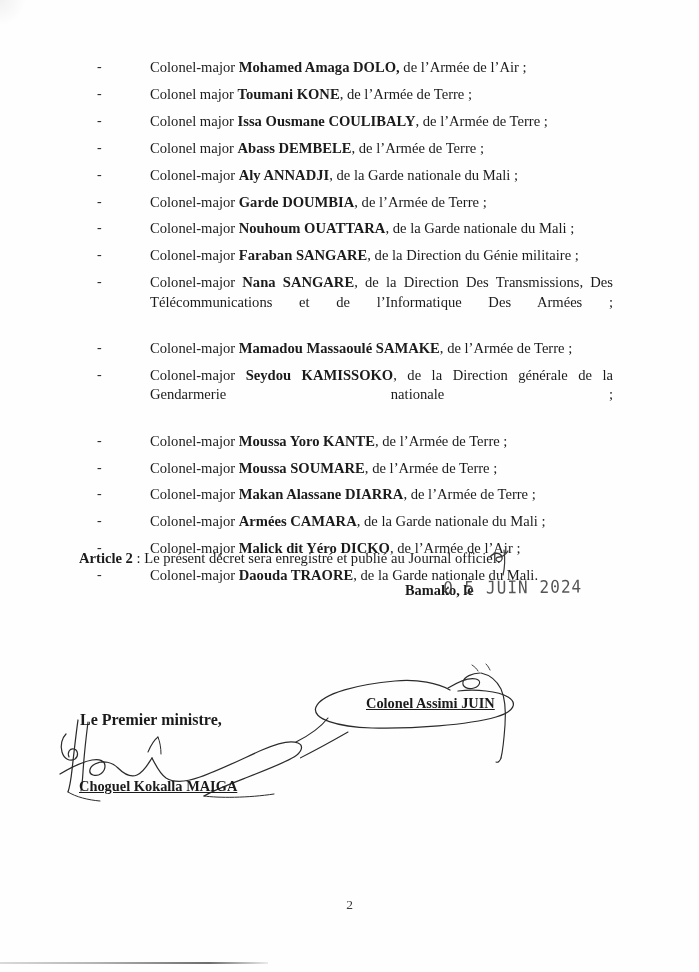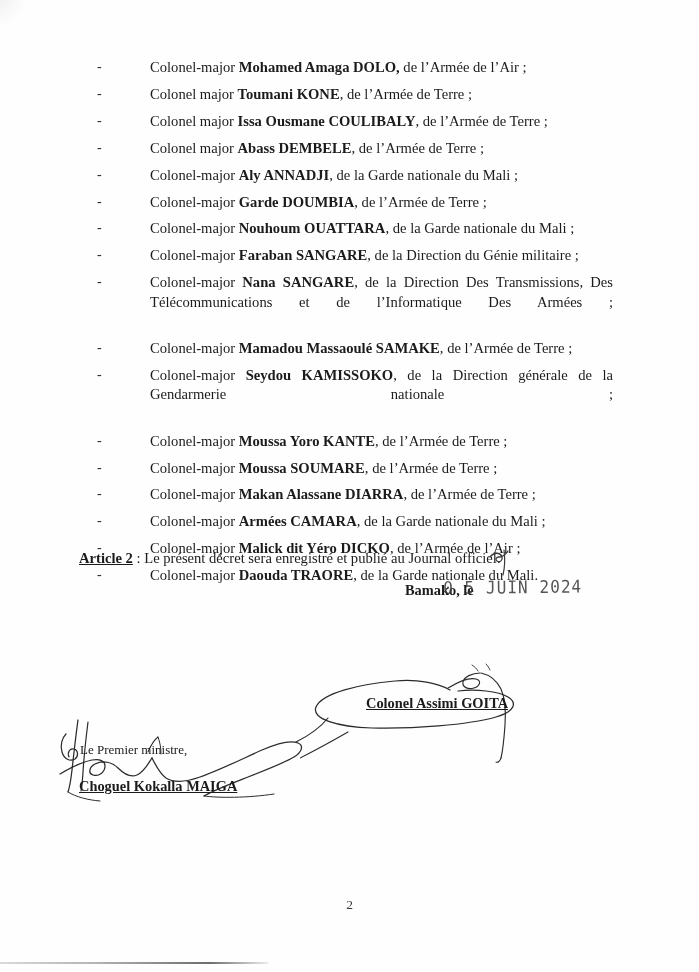--- a/index.html
+++ b/index.html
@@ -65,21 +65,20 @@
   .article-line {
     position: absolute;
     left: 79px;
     top: 549px;
     width: 534px;
     font-size: 14.6px;
     line-height: 1.3;
   }
   .article-label {
     font-weight: bold;
-    text-decoration: underline;
     text-align: right;
   }
 
   
   .paraph-officiel {
     position: absolute;
     left: 487px;
     top: 546px;
     width: 30px;
     height: 34px;
@@ -127,24 +126,23 @@
   .pres-name {
     position: absolute;
     left: 366px;
     top: 695px;
     z-index: 3;
   }
   .pm-title {
     position: absolute;
     left: 80px;
     top: 711px;
-    font-size: 13px;
-    font-weight: normal;
+    font-size: 16px;
+    font-weight: bold;
     z-index: 3;
-    margin-top: 31px;
   }
   .pm-name {
     position: absolute;
     left: 79px;
     top: 778px;
     z-index: 3;
   }
 
   .sig-svg {
     position: absolute;
@@ -293,21 +291,21 @@
       <path d="M150 35 C138 28, 118 24, 95 26 C60 29, 22 38, 16 52 C11 64, 38 72, 72 73 C112 74, 168 70, 196 62 C214 57, 218 48, 208 42 C198 36, 176 34, 158 36" stroke-width="1.25"></path>
       <path d="M148 33 C158 27, 168 22, 176 24 C182 25.5, 180 31, 174 33 C168 35, 162 32, 163 27 C164 22, 172 18, 180 18" stroke-width="1.15"></path>
       <path d="M181 18 C190 20, 197 26, 201 34 C205 43, 206 56, 205 70 C204 84, 203 95, 201 103" stroke-width="1.15"></path>
       <path d="M201 103 C200 106, 198 108, 196 107" stroke-width="1.05"></path>
       <path d="M0 103 C16 95, 34 85, 48 77" stroke-width="1.1"></path>
       <path d="M172 10 C175 12, 177 14, 178 16" stroke-width="0.9"></path>
       <path d="M186 9 C188 11, 189 13, 190 15" stroke-width="0.9"></path>
     </g>
   </svg>
 
-  <div class="sig-name pres-name">Colonel Assimi GOITA</div>
+  <div class="sig-name pres-name">Colonel Assimi JUIN</div>
 
   <div class="pm-title">Le Premier ministre,</div>
 
   <svg class="sig-svg sig-pm" viewBox="0 0 290 100">
     <g fill="none" stroke="#2b2b2b" stroke-linecap="round" stroke-linejoin="round">
       <path d="M18 22 C14 26, 12 33, 14 40 C16 47, 22 50, 27 47 C31 44, 30 38, 26 37 C22 36, 19 40, 21 45" stroke-width="1.2"></path>
       <path d="M30 8 C28 22, 26 40, 24 58 C23 67, 22 74, 20 80" stroke-width="1.25"></path>
       <path d="M40 10 C38 26, 36 44, 35 60 C34.5 68, 34 74, 33 79" stroke-width="1.2"></path>
       <path d="M12 62 C22 56, 34 50, 44 48 C52 46.5, 57 49, 57 54 C57 60, 51 65, 45 63 C40 61.5, 41 55, 47 52
                C55 48, 64 50, 70 56 C76 62, 82 66, 89 63 C96 60, 100 52, 104 46" stroke-width="1.25"></path>

